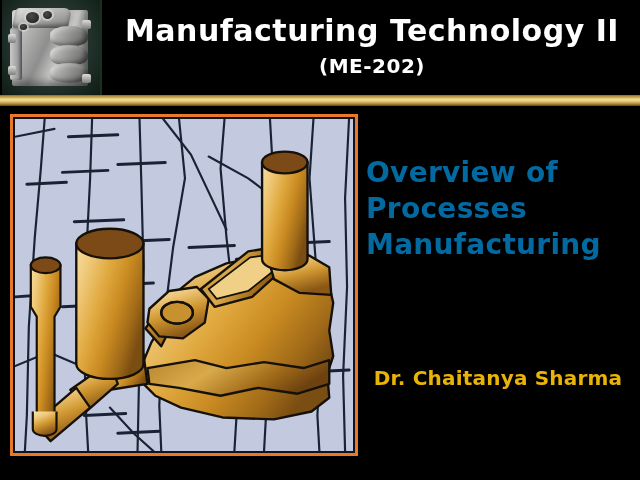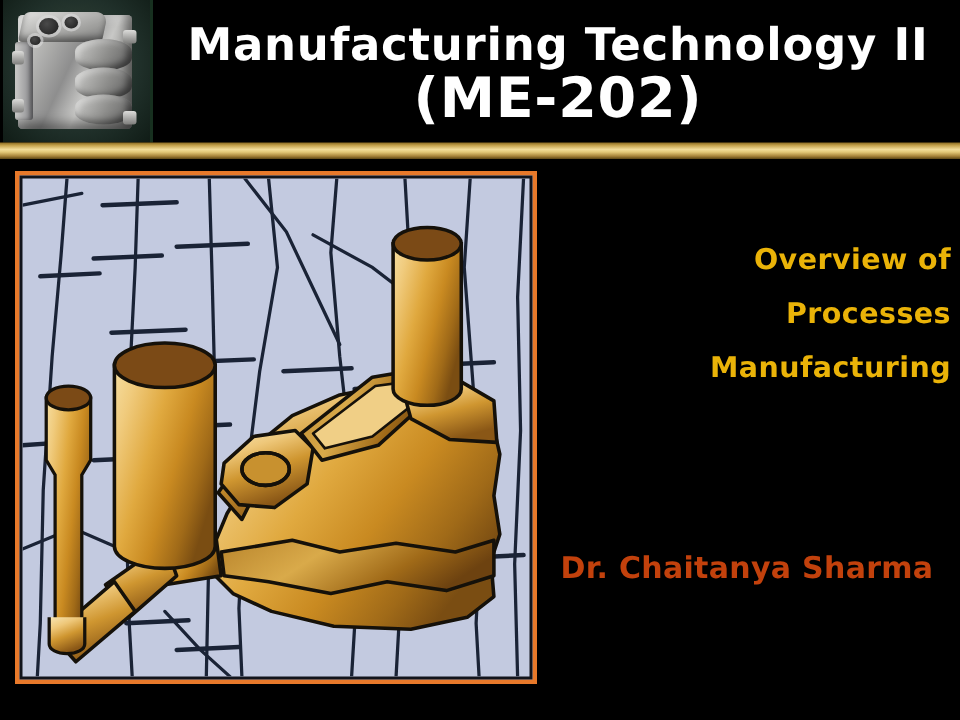--- a/index.html
+++ b/index.html
@@ -62,21 +62,21 @@
   #title-block{
     position:absolute;left:104px;top:0;width:536px;height:95px;
     display:flex;flex-direction:column;align-items:center;justify-content:center;
     text-align:right;
   }
   .title-line{
     color:#ffffff;font-weight:700;letter-spacing:.5px;
     font-family:"DejaVu Sans","Liberation Sans",sans-serif;
   }
   #title-main{font-size:30px;line-height:36px;}
-  #title-sub{font-size:37px;line-height:34px;}
+  #title-sub{font-size:20px;line-height:34px;}
 
   #gold-bar{
     position:absolute;left:0;top:95px;width:640px;height:11px;
     background:linear-gradient(180deg,#8a6a20 0%,#c6a44e 18%,#f2dd9a 42%,#e3c877 58%,#a8843a 82%,#5c4514 100%);
     box-shadow:0 1px 2px rgba(0,0,0,.7);
   }
 
   
   #illo-frame{
     position:absolute;left:10px;top:114px;width:348px;height:342px;
@@ -85,26 +85,26 @@
   #illo-inner{
     position:relative;width:100%;height:100%;
     border:2px solid #12141c;box-sizing:border-box;
     background:#c3cae0;overflow:hidden;
   }
   #sandlines{position:absolute;inset:0;}
 
   
   #headline{
     position:absolute;left:366px;top:155px;width:268px;
-    text-align:right;color:#eab308;font-weight:700;
-    font-size:19px;line-height:36px;letter-spacing:.3px;
+    text-align:left;color:#0369a1;font-weight:700;
+    font-size:28px;line-height:36px;letter-spacing:.3px;
   }
   #credits{
     position:absolute;left:358px;top:365px;width:280px;
-    text-align:center;color:#c2410c;font-weight:700;
+    text-align:center;color:#eab308;font-weight:700;
     font-size:20px;line-height:27px;letter-spacing:.2px;
   }
 </style>
 </head>
 <body>
 
 <div id="slide">
 
   <div id="header">
 

